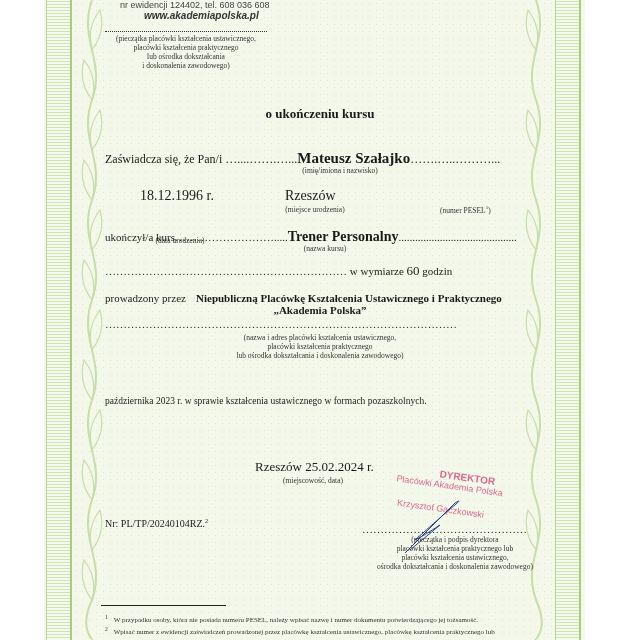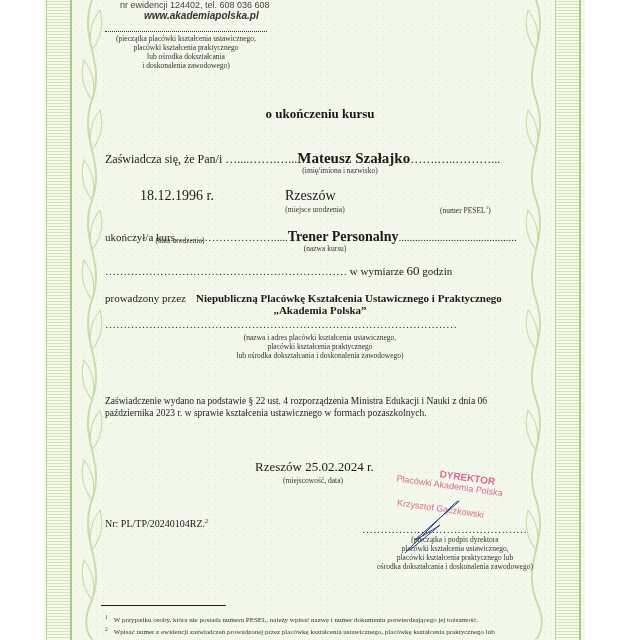--- a/index.html
+++ b/index.html
@@ -112,41 +112,40 @@
   <div class="t s11 b" style="left:196px; top:292px;">Niepubliczną Placówkę Kształcenia Ustawicznego i Praktycznego</div>
   <div class="t s11 b center" style="left:260px; top:304px; width:120px;">„Akademia Polska”</div>
   <div class="t s11 dots" style="left:105px; top:318px;">……………………………………………………………………………………</div>
   <div class="t cap center" style="left:220px; top:333px; width:200px; line-height:9px;">
     <div>(nazwa i adres placówki kształcenia ustawicznego,</div>
     <div>placówki kształcenia praktycznego</div>
     <div>lub ośrodka dokształcania i doskonalenia zawodowego)</div>
   </div>
 
   <div class="t" style="left:105px; top:395px; font-size:9.5px; line-height:12px;">
-    <div>Zaświadczenie wydano na podstawie § 22 ust. 4 rozporządzenia Ministra Edukacji i Nauki z dnia 06</div>
     <div>października 2023 r. w sprawie kształcenia ustawicznego w formach pozaszkolnych.</div>
   </div>
 
   <div class="t s13" style="left:255px; top:459px;">Rzeszów 25.02.2024 r.</div>
   <div class="t cap center" style="left:268px; top:476px; width:90px;">(miejscowość, data)</div>
 
   <div class="t" style="left:105px; top:518px; font-size:10px;"><span>Nr: PL/TP/20240104RZ.</span><sup style="font-size:6px;">2</sup></div>
 
   <div class="sign-stamp">
     <div class="d">DYREKTOR</div>
     <div class="p">Placówki Akademia Polska</div>
     <div class="n">Krzysztof Gączkowski</div>
   </div>
   <svg style="position:absolute; left:395px; top:495px; width:80px; height:60px;" viewBox="0 0 80 60">
     <path d="M10 58 L 60 8 Q 70 2 55 14 L 20 45 Q 30 40 45 30 L 15 55" fill="none" stroke="#2a3e8a" stroke-width="1"></path>
   </svg>
   <div class="t s11 dots" style="left:362px; top:523px;">………………………………………</div>
   <div class="t cap center" style="left:355px; top:535px; width:200px; line-height:9px;">
     <div>(pieczątka i podpis dyrektora</div>
+    <div>placówki kształcenia praktycznego lub</div>
     <div>placówki kształcenia ustawicznego,</div>
-    <div>placówki kształcenia praktycznego lub</div>
     <div>ośrodka dokształcania i doskonalenia zawodowego)</div>
   </div>
 
   <div class="footnote-rule"></div>
   <div class="fn" style="top:614px;"><sup>1</sup><span>W przypadku osoby, która nie posiada numeru PESEL, należy wpisać nazwę i numer dokumentu potwierdzającego jej tożsamość.</span></div>
   <div class="fn" style="top:626px;"><sup>2</sup><span>Wpisać numer z ewidencji zaświadczeń prowadzonej przez placówkę kształcenia ustawicznego, placówkę kształcenia praktycznego lub</span></div>
 </div>
 
 </body></html>

